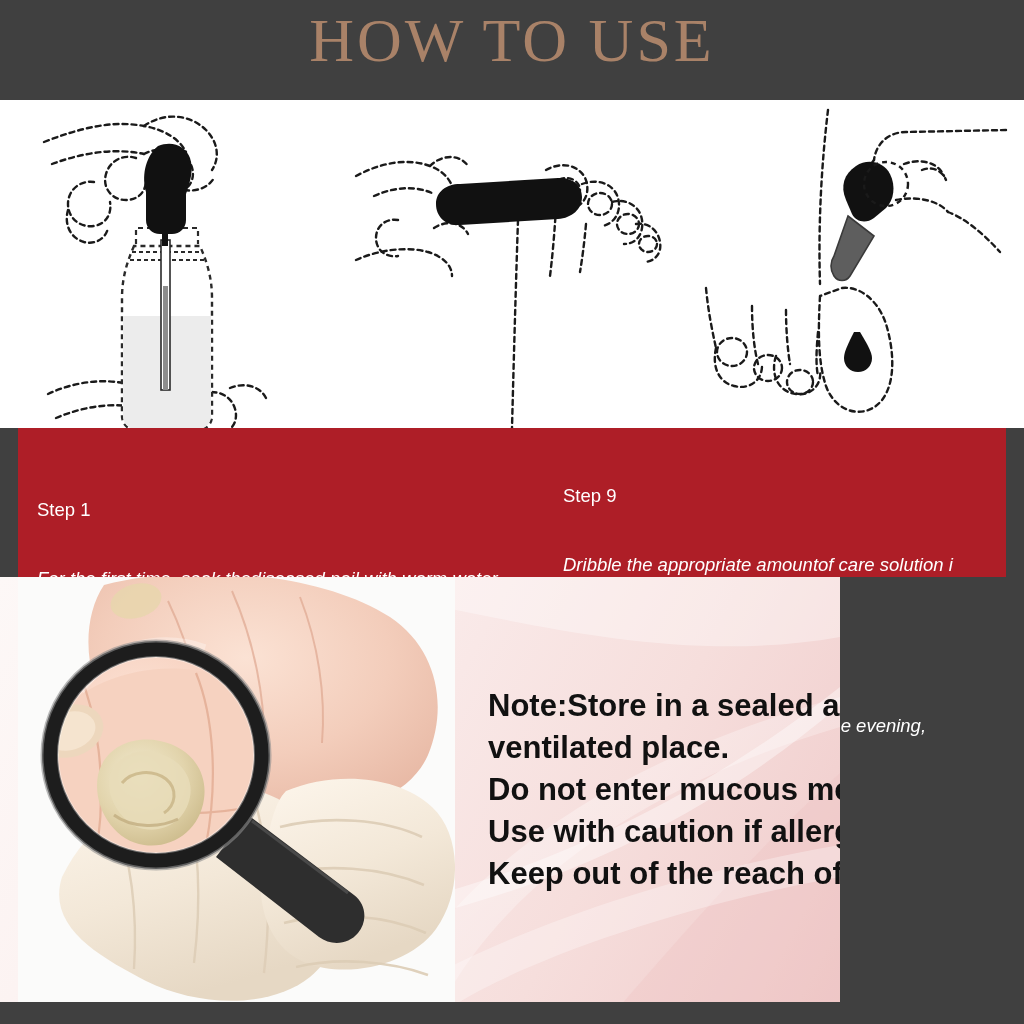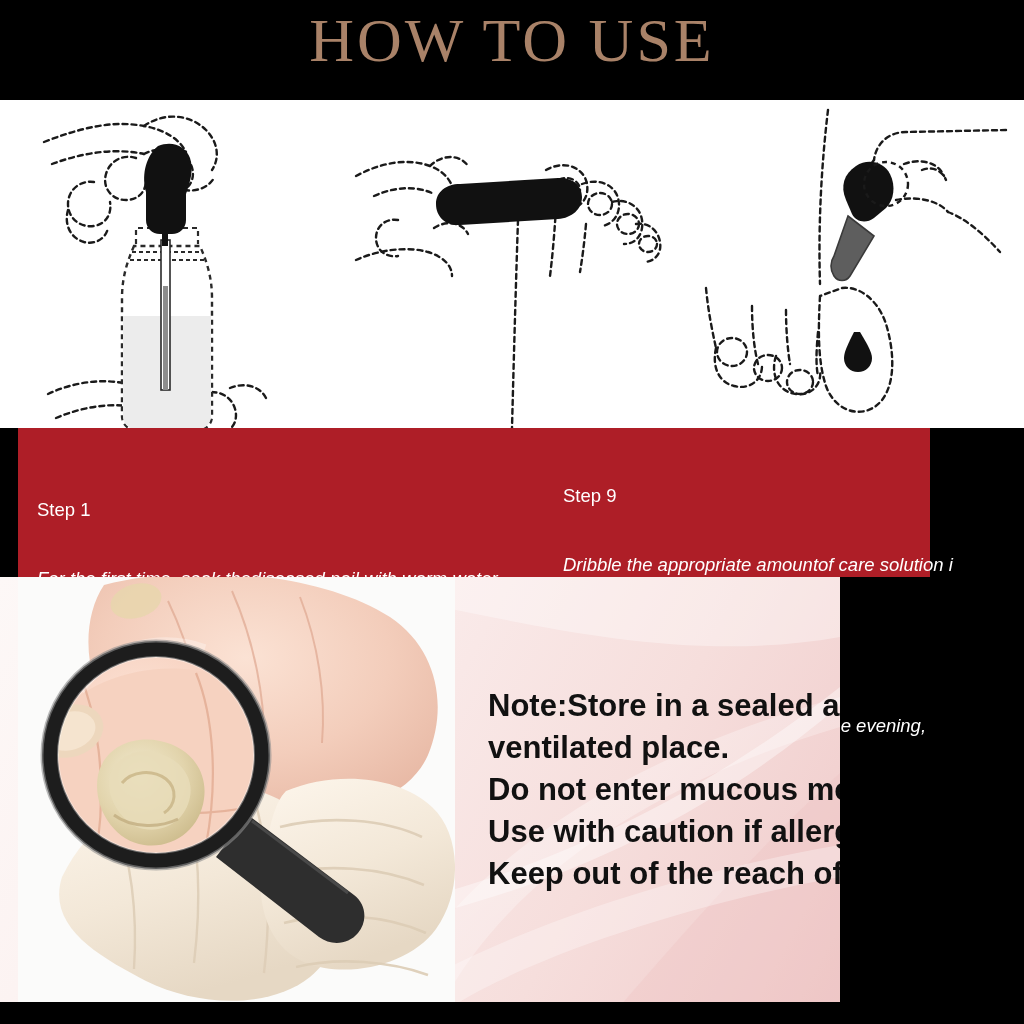--- a/index.html
+++ b/index.html
@@ -9,21 +9,21 @@
     background: #ffffff;
   }
   body {
     font-family: "Liberation Sans", sans-serif;
   }
   #page {
     position: relative;
     width: 1024px;
     height: 1024px;
     overflow: hidden;
-    background: #000000;
+    background: #404040;
   }
 
   
   .title {
     position: absolute;
     left: 0;
     top: 8px;
     width: 1024px;
     text-align: center;
     font-family: "Liberation Serif", serif;
@@ -52,21 +52,21 @@
   .illo-1 { left: 40px;  width: 300px; }
   .illo-2 { left: 350px; width: 320px; }
   .illo-3 { left: 690px; width: 320px; }
   .illo svg { display: block; width: 100%; height: 100%; }
 
   
   .steps-banner {
     position: absolute;
     left: 18px;
     top: 428px;
-    width: 912px;
+    width: 988px;
     height: 149px;
     background: #ae1e27;
   }
   .steps-col {
     position: absolute;
     top: 0;
     color: #ffffff;
     font-size: 18.5px;
     line-height: 23px;
     white-space: pre-wrap;

